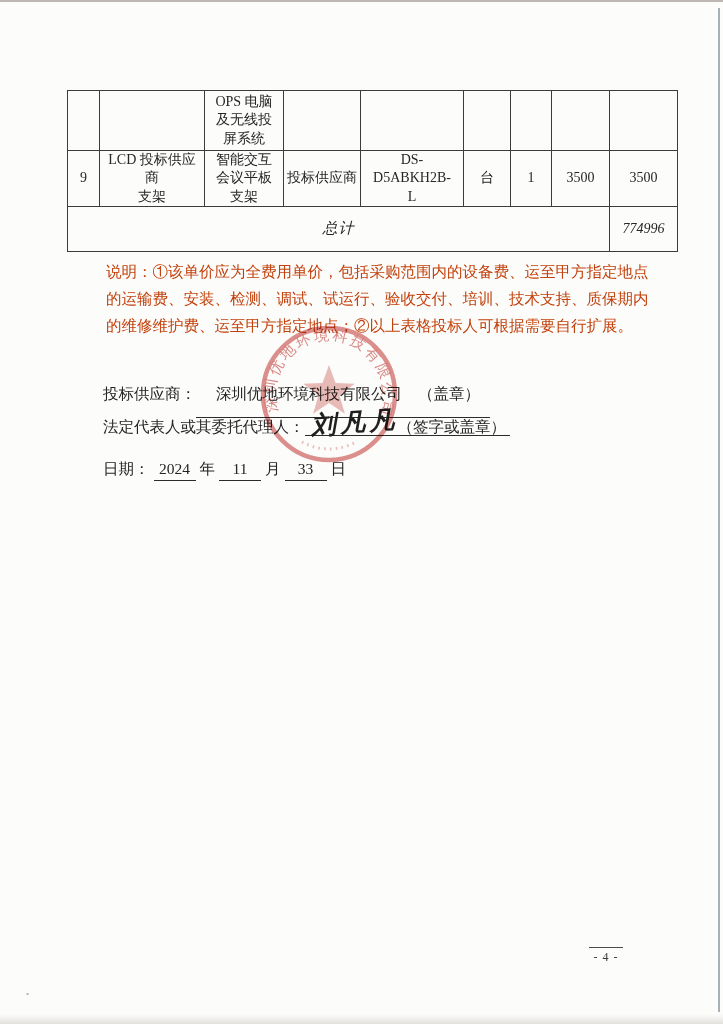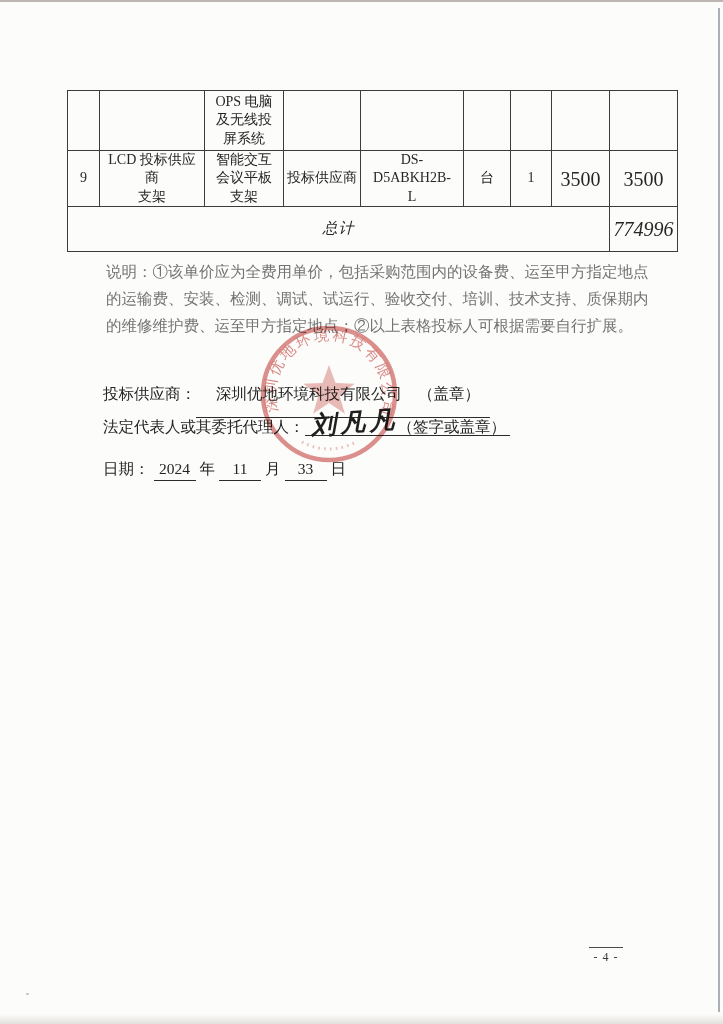--- a/index.html
+++ b/index.html
@@ -43,26 +43,26 @@
     border: 1.6px solid #3c3c3c;
     text-align: center; vertical-align: middle;
     padding: 0 2px; line-height: 1.3;
     white-space: pre-line;
     overflow: hidden;
   }
   tr.row-partial { height: 60px; }
   tr.row-item    { height: 56px; }
   tr.row-total   { height: 45px; font-style: italic; }
   td.total-label { font-size: 15px; letter-spacing: 1px; }
-  td.num { font-size: 20px; }
+  td.num { font-size: 14px; }
   
   .notes {
     position: absolute; left: 106px; top: 258px;
     font-size: 15.5px; line-height: 27px;
-    color: #737373; white-space: nowrap;
+    color: #c2410c; white-space: nowrap;
   }
   
   .sig-block {
     position: absolute; left: 103px; top: 377px;
     font-size: 15.5px; color: #242424;
   }
   .sig-line { height: 33px; line-height: 33px; white-space: nowrap; }
   .u {
     display: inline-block;
     border-bottom: 1.5px solid #2b2b2b;

